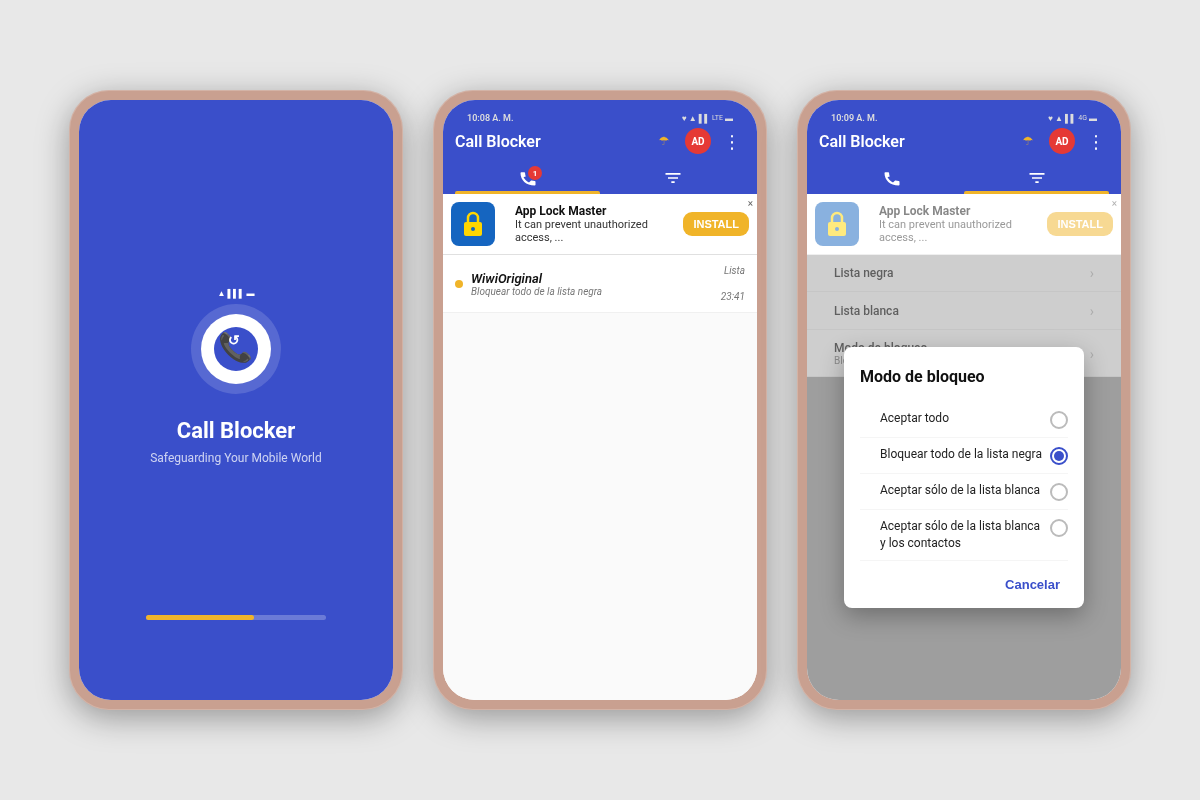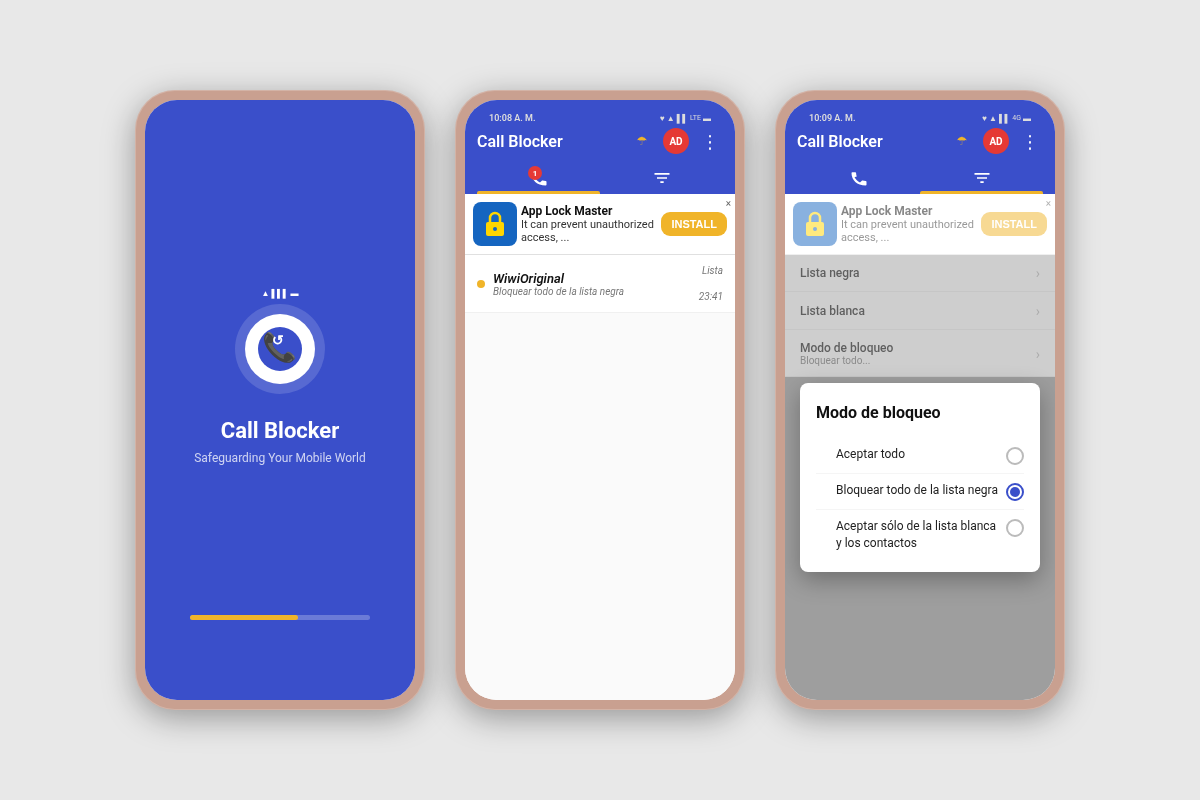--- a/index.html
+++ b/index.html
@@ -10,21 +10,21 @@
       display: flex;
       align-items: center;
       justify-content: center;
       gap: 30px;
       font-family: 'Roboto', Arial, sans-serif;
       overflow: hidden;
     }
 
     
     .phone {
-      width: 290px;
+      width: 334px;
       height: 620px;
       background: #c9a090;
       border-radius: 40px;
       padding: 10px;
       box-shadow: 0 8px 32px rgba(0,0,0,0.35), inset 0 0 0 1px rgba(255,255,255,0.2);
       position: relative;
       display: flex;
       flex-direction: column;
     }
 
@@ -202,21 +202,21 @@
       justify-content: center;
     }
 
     
     .ad-banner {
       background: #fff;
       border-bottom: 1px solid #e0e0e0;
       padding: 8px;
       display: flex;
       align-items: center;
-      gap: 4px;
+      gap: 20px;
       position: relative;
     }
 
     .ad-icon {
       width: 44px;
       height: 44px;
       background: #1565c0;
       border-radius: 8px;
       display: flex;
       align-items: center;
@@ -285,21 +285,21 @@
     .call-desc { font-size: 10px; color: #777; }
 
     .call-meta { text-align: right; }
     .call-date { font-size: 10px; color: #777; }
     .call-time { font-size: 10px; color: #777; margin-top: 15px; }
 
     .list-row {
       display: flex;
       align-items: center;
       justify-content: space-between;
-      padding: 10px 15px;
+      padding: 10px 27px;
       background: #fff;
       border-bottom: 1px solid #eee;
       margin-bottom: 1px;
     }
 
     .list-row-label { font-size: 12px; color: #222; font-weight: 500; }
     .list-row-sub { font-size: 10px; color: #777; }
 
     .chevron { color: #bbb; font-size: 14px; }
 
@@ -579,24 +579,31 @@
             <div class="dialog-option">
               <span class="option-label">Aceptar todo</span>
               <div class="radio-btn"></div>
             </div>
 
             <div class="dialog-option">
               <span class="option-label">Bloquear todo de la lista negra</span>
               <div class="radio-btn selected"></div>
             </div>
 
+            <div class="dialog-option">
+              <span class="option-label">Aceptar sólo de la lista blanca</span>
+              <div class="radio-btn"></div>
+            </div>
 
             <div class="dialog-option">
               <span class="option-label">Aceptar sólo de la lista blanca y los contactos</span>
               <div class="radio-btn"></div>
             </div>
 
+            <div class="dialog-actions">
+              <button class="dialog-cancel-btn">Cancelar</button>
+            </div>
           </div>
         </div>
       </div>
     </div>
   </div>
 </div>
 
 </body></html>

